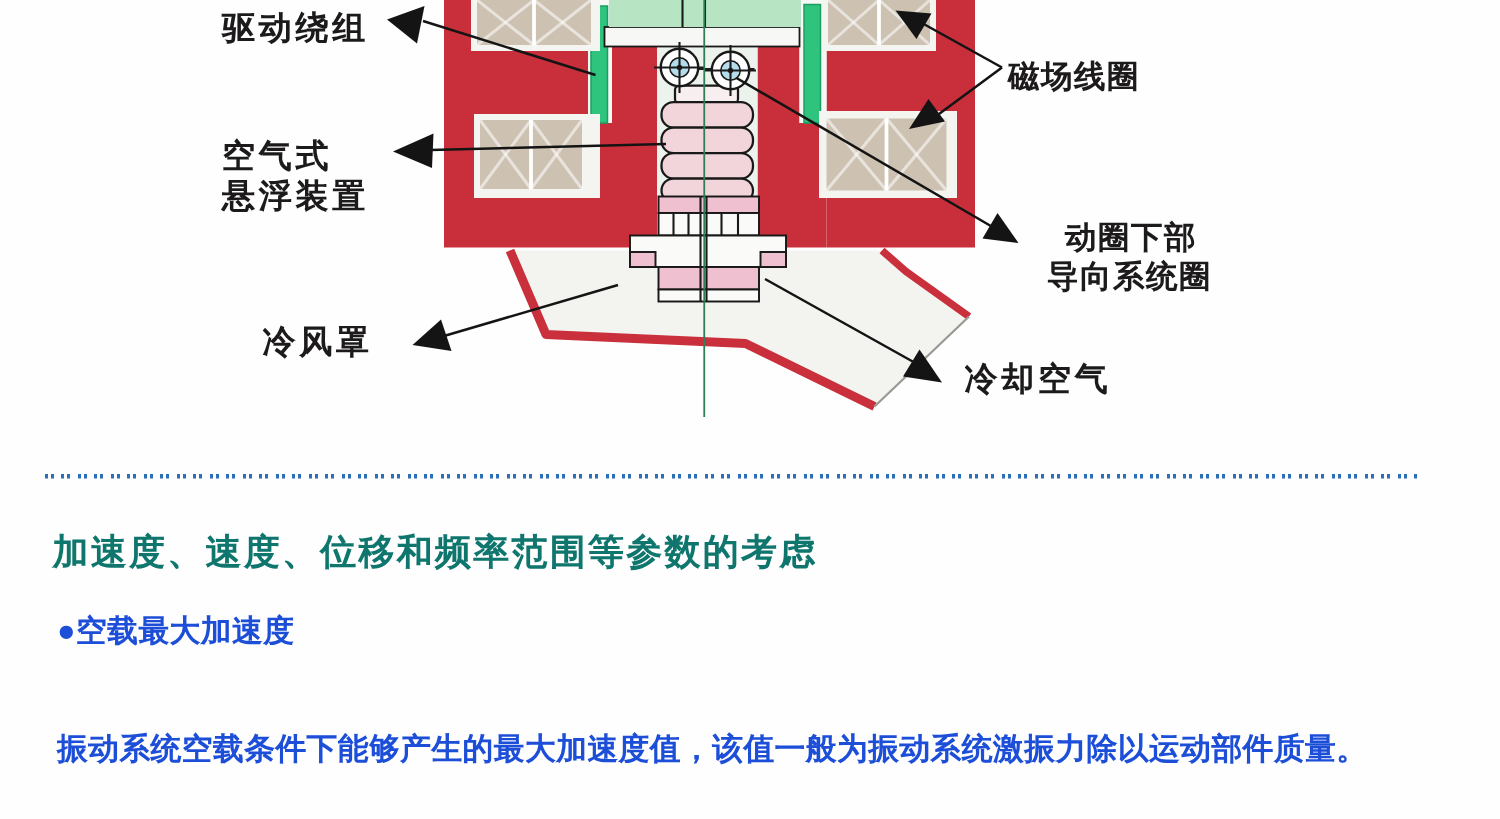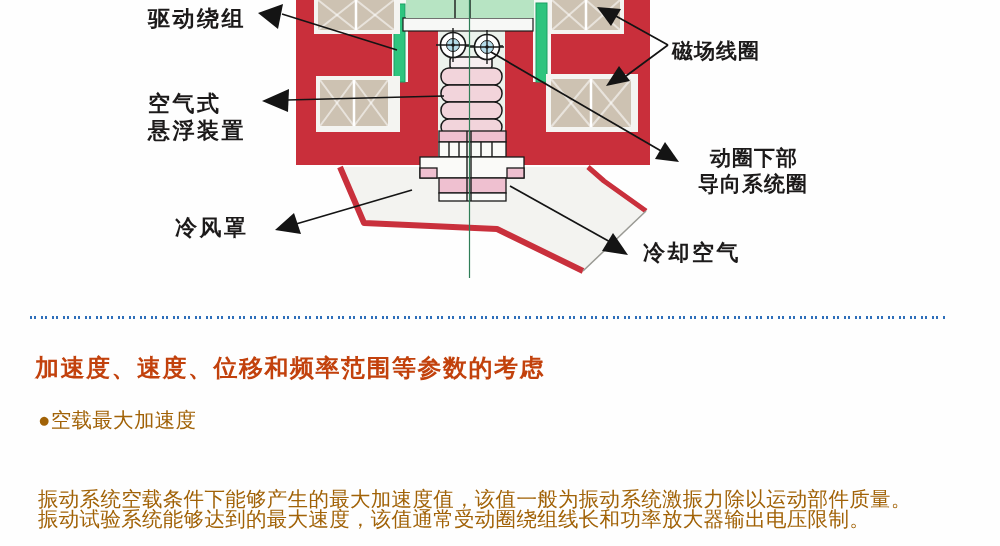--- a/index.html
+++ b/index.html
@@ -9,22 +9,22 @@
   .dlabel{font-family:"Liberation Sans","DejaVu Sans",sans-serif;font-weight:700;font-size:22px;
           fill:#1c1a1a;letter-spacing:2.5px;}
   .dlabel-sm{font-size:21px;letter-spacing:1px;}
   .outline{stroke:#1a1a1a;stroke-width:1.4;fill:none;}
   .annline{stroke:#141414;stroke-width:1.7;fill:none;}
   .arrowhead{fill:#141414;stroke:none;}
   .xline{stroke:rgba(255,255,255,0.55);stroke-width:2;}
   .wsep{stroke:#ffffff;stroke-width:2.5;}
   .divider{position:absolute;left:30px;top:316px;width:916px;height:3px;
            background:repeating-linear-gradient(90deg,#2e6fba 0 2px,transparent 2px 4px,#2e6fba 4px 6px,transparent 6px 11px);}
-  .heading{position:absolute;left:35px;top:352px;font-size:24px;font-weight:700;color:#c2410c;letter-spacing:1.5px;white-space:nowrap;}
-  .bodyline{position:absolute;left:38px;font-size:20.5px;font-weight:400;color:#a16207;letter-spacing:0.3px;white-space:nowrap;}
+  .heading{position:absolute;left:35px;top:352px;font-size:24px;font-weight:700;color:#0f766e;letter-spacing:1.5px;white-space:nowrap;}
+  .bodyline{position:absolute;left:38px;font-size:20.5px;font-weight:700;color:#1d4ed8;letter-spacing:0.3px;white-space:nowrap;}
   .b1{top:406px;} .p1{top:439px;margin-top:46px;} .b2{top:473px;} .p2{top:505px;}
 </style>
 </head>
 <body>
 
 <div class="page">
 
   <svg class="diagram-svg" width="1000" height="300" viewBox="0 0 1000 300">
 
     <g fill="#c92f3b">
@@ -173,15 +173,14 @@
     <text class="dlabel dlabel-sm" x="698" y="191">导向系统圈</text>
     <text class="dlabel" x="643" y="260">冷却空气</text>
   </svg>
 
   <div class="divider"></div>
 
   <div class="heading">加速度、速度、位移和频率范围等参数的考虑</div>
 
   <div class="bodyline b1">●空载最大加速度</div>
   <div class="bodyline p1">振动系统空载条件下能够产生的最大加速度值，该值一般为振动系统激振力除以运动部件质量。</div>
-  <div class="bodyline p2">振动试验系统能够达到的最大速度，该值通常受动圈绕组线长和功率放大器输出电压限制。</div>
 
 </div>
 
 </body></html>

